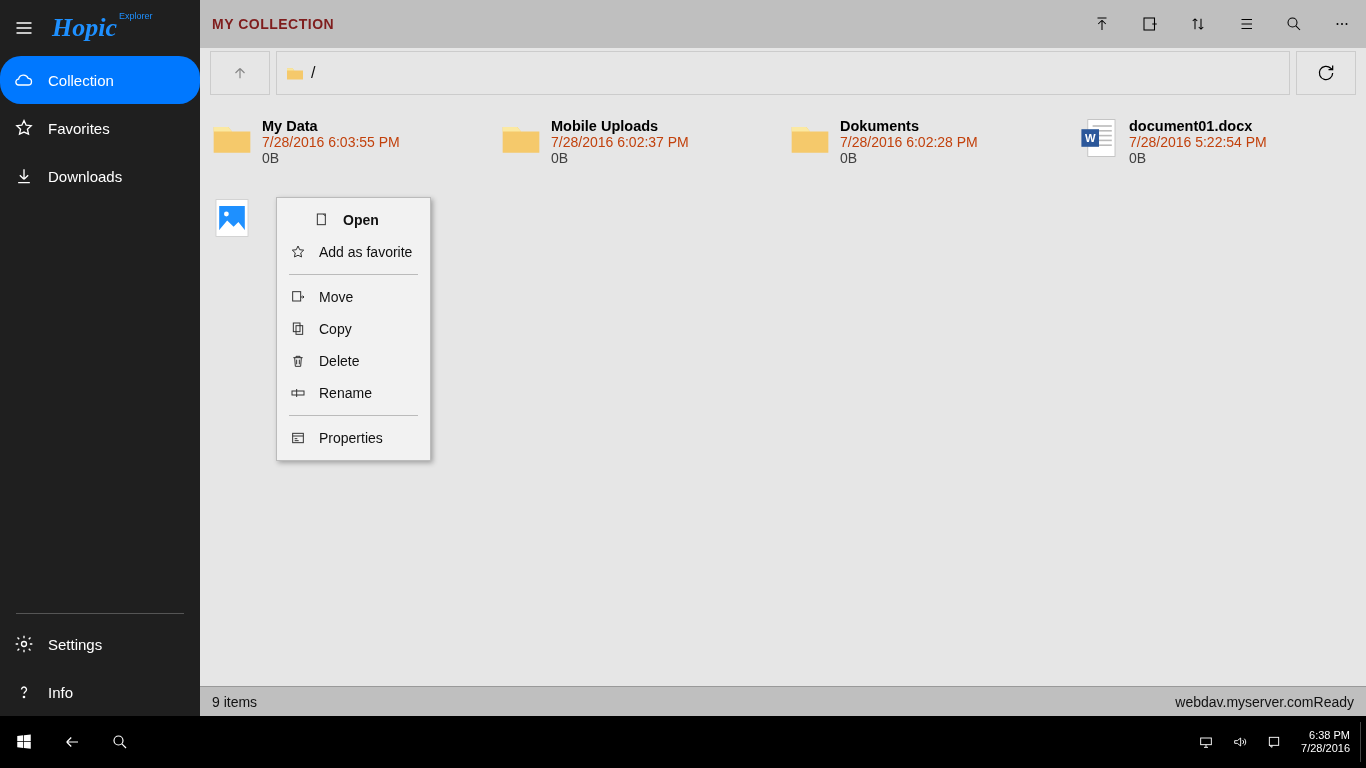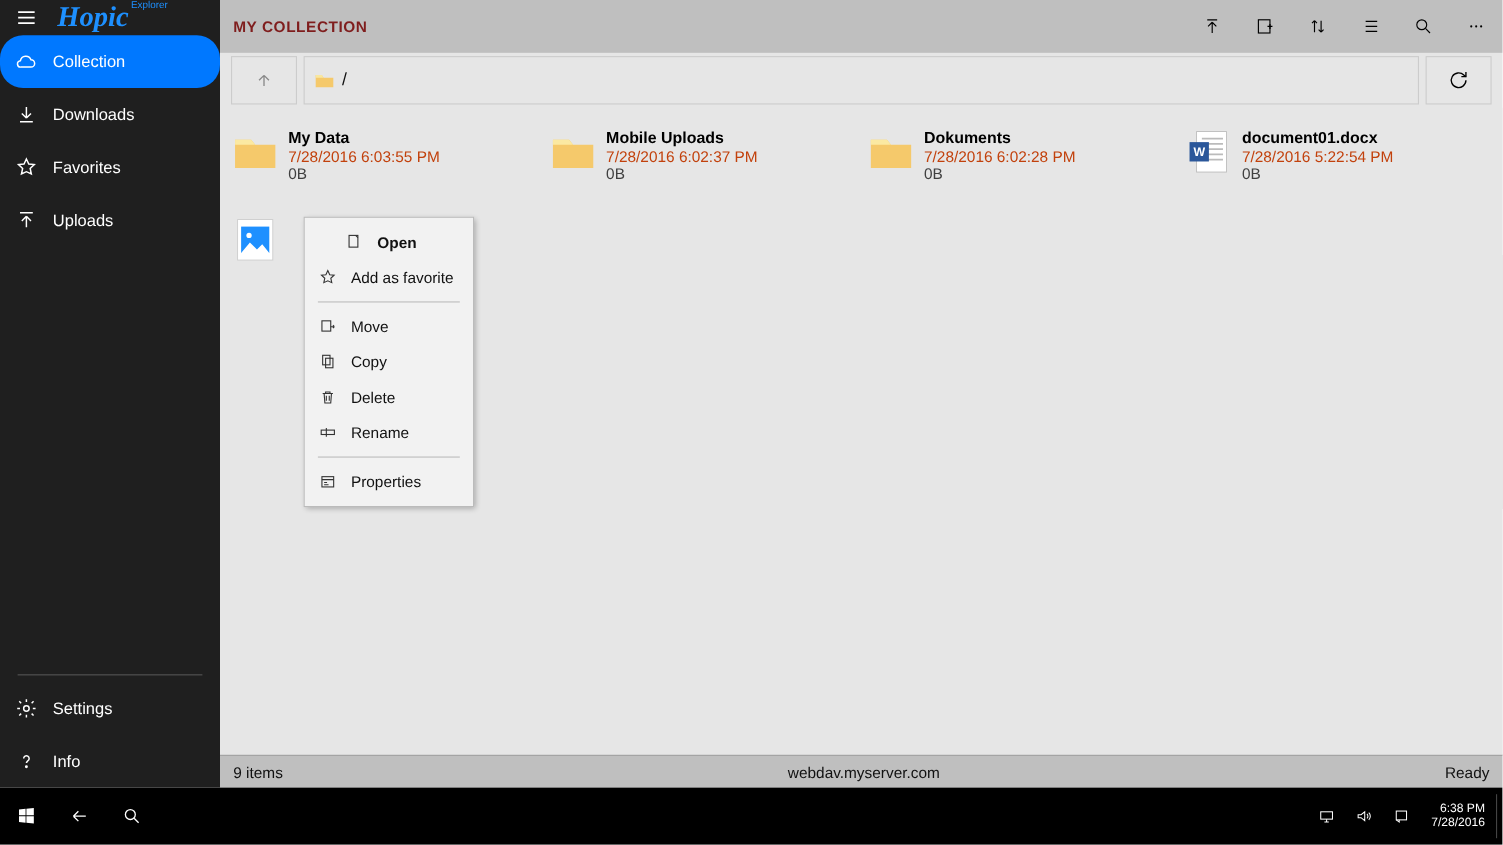--- a/index.html
+++ b/index.html
@@ -2,21 +2,21 @@
 <html><head>
 <meta charset="utf-8">
 <style>
   * { box-sizing: border-box; margin: 0; padding: 0; font-family: "Segoe UI", Tahoma, sans-serif; }
   html, body { width: 1366px; height: 768px; overflow: hidden; background: #fff; }
   .app { display: flex; flex-direction: column; width: 1366px; height: 768px; }
   .main-area { display: flex; flex: 1; min-height: 0; }
 
   
   .sidebar { width: 200px; background: #1f1f1f; color: #fff; display: flex; flex-direction: column; }
-  .sidebar-top { display: flex; align-items: center; height: 32px; }
+  .sidebar-top { display: flex; align-items: center; height: 56px; }
   .hamburger { width: 48px; height: 48px; display: flex; align-items: center; justify-content: center; cursor: pointer; }
   .hamburger svg { width: 20px; height: 20px; }
   .logo-wrap { flex: 1; display: flex; align-items: center; padding-left: 4px; }
   .logo-text { font-family: "Brush Script MT", cursive; font-size: 26px; font-style: italic; color: #1e90ff; font-weight: bold; }
   .logo-sub { font-size: 9px; color: #1e90ff; position: relative; top: -12px; left: 2px; }
 
   .nav { display: flex; flex-direction: column; }
   .nav-item { height: 48px; display: flex; align-items: center; cursor: pointer; color: #fff; border-radius: 21px; }
   .nav-item.active { background: #0078ff; }
   .nav-icon { width: 48px; display: flex; align-items: center; justify-content: center; }
@@ -49,21 +49,21 @@
   .file-grid { display: grid; grid-template-columns: repeat(4, 1fr); gap: 30px 10px; }
   .file-item { display: flex; gap: 8px; align-items: flex-start; cursor: pointer; }
   .file-thumb { width: 44px; height: 50px; display: flex; align-items: flex-start; justify-content: center; }
   .file-info { display: flex; flex-direction: column; }
   .file-name { font-size: 14.5px; font-weight: 600; color: #000; }
   .file-date { font-size: 14px; color: #c2410c; }
   .file-size { font-size: 14px; color: #404040; } 
 
   
   .statusbar { height: 30px; background: #bfbfbf; display: flex; align-items: center; font-size: 14px; color: #111; padding: 0 12px; border-top: 1px solid #999; }
-  .status-center { flex: 1; text-align: center; font-weight: 400; }
+  .status-center { flex: 1; text-align: right; font-weight: 400; }
 
   
   .taskbar { height: 52px; background: #000; display: flex; align-items: center; color: #fff; }
   .taskbar-left { display: flex; align-items: center; height: 100%; }
   .task-btn { width: 48px; height: 40px; display: flex; align-items: center; justify-content: center; cursor: pointer; }
   .task-btn svg { width: 18px; height: 18px; }
   .taskbar-spacer { flex: 1; }
   .taskbar-right { display: flex; align-items: center; height: 100%; gap: 0; }
   .tray-btn { width: 34px; height: 40px; display: flex; align-items: center; justify-content: center; cursor: pointer; }
   .tray-btn svg { width: 16px; height: 16px; }
@@ -104,40 +104,32 @@
           <span class="nav-icon">
             <svg viewBox="0 0 24 24" fill="none" stroke="#fff" stroke-width="1.6">
                 <path d="M6 18h11a4 4 0 0 0 0-8 6 6 0 0 0-11.5 1A3.5 3.5 0 0 0 6 18z"></path>
               </svg>
           </span>
           <span class="nav-label">Collection</span>
         </div>
         <div class="nav-item">
           <span class="nav-icon">
             <svg viewBox="0 0 24 24" fill="none" stroke="#fff" stroke-width="1.6">
-                <path d="M12 4v12m0 0l-5-5m5 5l5-5M5 20h14"></path>
+                <path d="M12 3l2.6 5.6 6 .6-4.5 4.2 1.3 6L12 16.9 6.6 19.4l1.3-6L3.4 9.2l6-.6L12 3z"></path>
               </svg>
           </span>
-          <span class="nav-label">Downloads</span>
+          <span class="nav-label">Favorites</span>
         </div>
         <div class="nav-item">
           <span class="nav-icon">
             <svg viewBox="0 0 24 24" fill="none" stroke="#fff" stroke-width="1.6">
-                <path d="M12 3l2.6 5.6 6 .6-4.5 4.2 1.3 6L12 16.9 6.6 19.4l1.3-6L3.4 9.2l6-.6L12 3z"></path>
+                <path d="M12 4v12m0 0l-5-5m5 5l5-5M5 20h14"></path>
               </svg>
           </span>
-          <span class="nav-label">Favorites</span>
-        </div>
-        <div class="nav-item">
-          <span class="nav-icon">
-            <svg viewBox="0 0 24 24" fill="none" stroke="#fff" stroke-width="1.6">
-                <path d="M12 20V8m0 0l-5 5m5-5l5 5M5 4h14"></path>
-              </svg>
-          </span>
-          <span class="nav-label">Uploads</span>
+          <span class="nav-label">Downloads</span>
         </div>
       </div>
 
       <div class="sidebar-spacer"></div>
       <div class="sidebar-sep"></div>
 
       <div class="nav-item">
         <span class="nav-icon">
           <svg viewBox="0 0 24 24" fill="none" stroke="#fff" stroke-width="1.6">
               <circle cx="12" cy="12" r="3"></circle>

